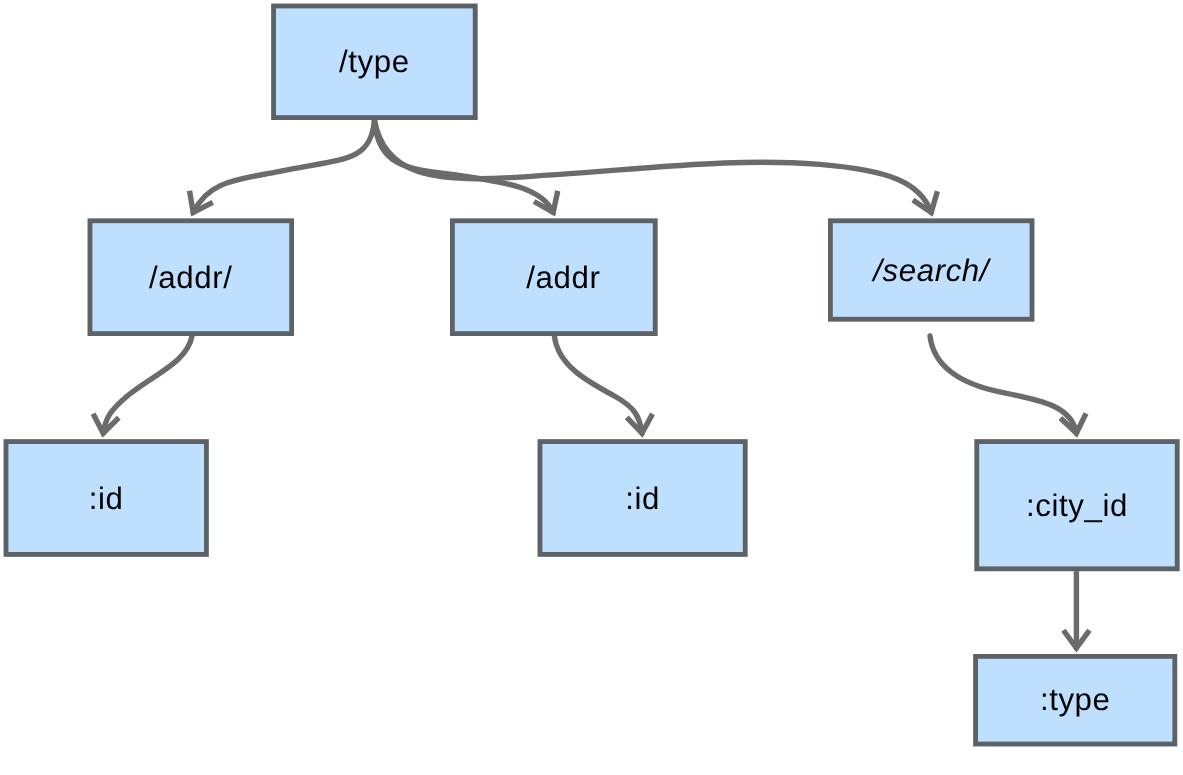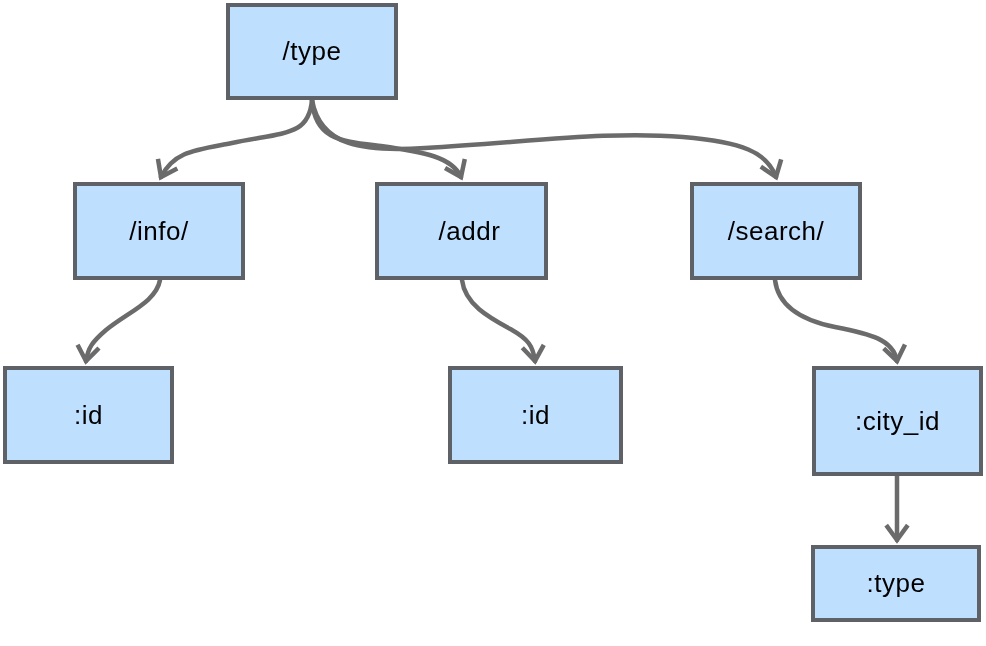--- a/index.html
+++ b/index.html
@@ -25,21 +25,21 @@
     display: flex;
     align-items: center;
     justify-content: center;
     font-size: 26px;
     color: #000000;
     letter-spacing: 0.5px;
   }
   .node-user   { left: 226px; top: 3px;   width: 172px; height: 97px; }
   .node-info   { left: 73px;  top: 182px; width: 172px; height: 98px; }
   .node-addr   { left: 375px; top: 182px; width: 173px; height: 98px; padding-left: 16px; }
-  .node-search { left: 690px; top: 182px; width: 172px; height: 98px; }
+  .node-search { left: 690px; top: 182px; width: 172px; height: 86px; font-style: italic; }
   .node-id1    { left: 3px;   top: 366px; width: 171px; height: 98px; }
   .node-id2    { left: 448px; top: 366px; width: 175px; height: 98px; }
   .node-cityid { left: 812px; top: 366px; width: 171px; height: 110px; }
   .node-type   { left: 811px; top: 545px; width: 170px; height: 77px; }
   .edge-path {
     fill: none;
     stroke: #6b6b6b;
     stroke-width: 4.5;
     stroke-linecap: round;
   }
@@ -69,21 +69,21 @@
     <path class="edge-path" d="M 775 280 C 778 305, 800 320, 835 327 C 870 334, 893 339, 897 361" marker-end="url(#arrowhead)"></path>
 
     <path class="edge-path" d="M 897 465 L 897 540" marker-end="url(#arrowhead)"></path>
   </svg>
 
   <div class="node node-user">
     <span>/type</span>
   </div>
 
   <div class="node node-info">
-    <span>/info/</span>
+    <span>/addr/</span>
   </div>
 
   <div class="node node-addr">
     <span>/addr</span>
   </div>
 
   <div class="node node-search">
     <span>/search/</span>
   </div>
 

